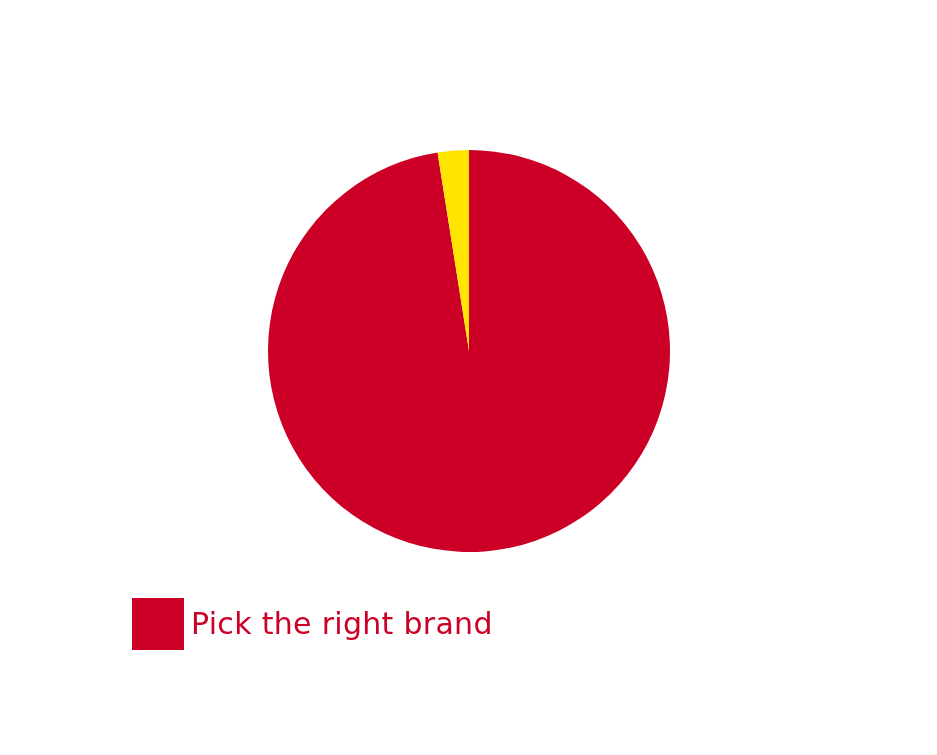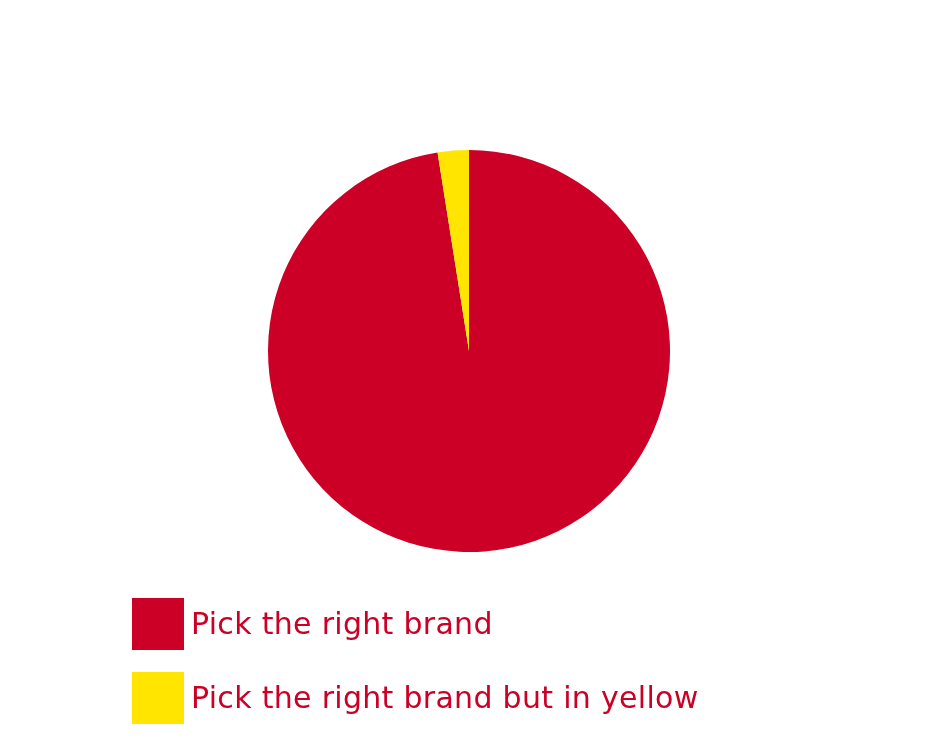--- a/index.html
+++ b/index.html
@@ -89,20 +89,16 @@
     </svg>
   </div>
 
   <div id="legend">
 
     <div class="legend-row">
       <span class="legend-swatch" style="background: rgb(204, 0, 38);"></span>
       <span class="legend-label">Pick the right brand</span>
     </div>
 
-    <div class="legend-row">
-      <span class="legend-swatch" style="background: rgb(255, 229, 0);"></span>
-      <span class="legend-label">Pick the right brand but in yellow</span>
-    </div>
 
   </div>
 
 </div>
 
 </body></html>

